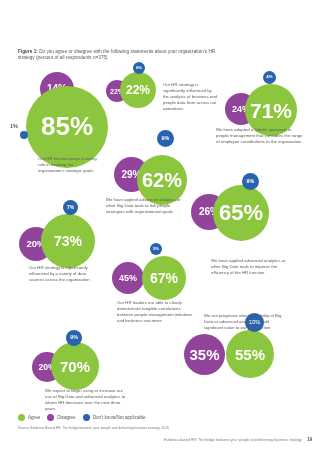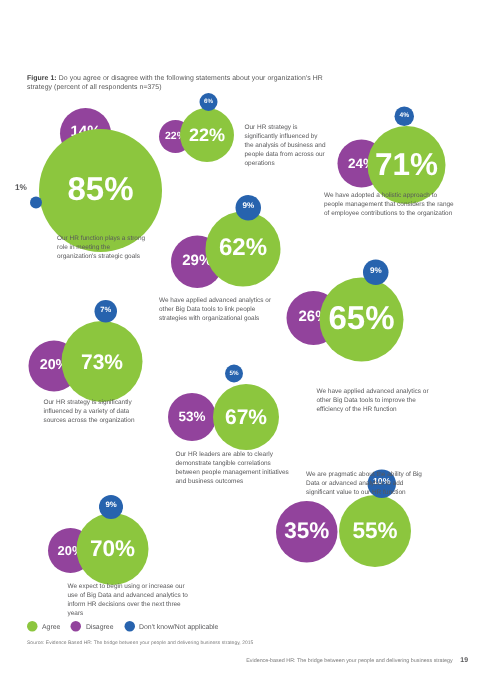--- a/index.html
+++ b/index.html
@@ -124,21 +124,21 @@
 </style>
 </head>
 <body>
 
 <div class="fig-title">
   <b>Figure 1:</b>
   <span>Do you agree or disagree with the following statements about your organization's HR strategy (percent of all respondents n=375)</span>
 </div>
 
 <div class="group">
-  <div class="bub green z-green" style="left:26px; top:86px; width:82px; height:82px; font-size:22px;">
+  <div class="bub green z-green" style="left:26px; top:86px; width:82px; height:82px; font-size:26px;">
     <span>85%</span>
   </div>
   <div class="bub purple z-purple" style="left:40px; top:72px; width:34px; height:34px; font-size:10px;">
     <span>14%</span>
   </div>
   <div class="bub blue z-blue" style="left:20px; top:131px; width:8px; height:8px; font-size:4px;">
     <span style="position:absolute; left:-10px; top:-7px; color:#58585a; font-size:5.5px;">1%</span>
   </div>
 </div>
 <div class="cap" style="left:38px; top:156px; width:62px;">Our HR function plays a strong role in meeting the organization's strategic goals</div>
@@ -163,21 +163,21 @@
   <div class="bub purple z-purple" style="left:225px; top:93px; width:32px; height:32px; font-size:9px;">
     <span>24%</span>
   </div>
   <div class="bub blue z-blue" style="left:263px; top:71px; width:13px; height:13px; font-size:4.4px;">
     <span>4%</span>
   </div>
 </div>
 <div class="cap" style="left:216px; top:127px; width:88px;">We have adopted a holistic approach to people management that considers the range of employee contributions to the organization</div>
 
 <div class="group">
-  <div class="bub green z-green" style="left:137px; top:141px; width:50px; height:50px; font-size:16px;">
+  <div class="bub green z-green" style="left:137px; top:155px; width:50px; height:50px; font-size:20px;">
     <span>62%</span>
   </div>
   <div class="bub purple z-purple" style="left:114px; top:157px; width:35px; height:35px; font-size:10px;">
     <span>29%</span>
   </div>
   <div class="bub blue z-blue" style="left:157px; top:130px; width:17px; height:17px; font-size:5.4px;">
     <span>9%</span>
   </div>
 </div>
 <div class="cap" style="left:106px; top:197px; width:76px;">We have applied advanced analytics or other Big Data tools to link people strategies with organizational goals</div>
@@ -206,21 +206,21 @@
     <span>9%</span>
   </div>
 </div>
 <div class="cap" style="left:211px; top:258px; width:78px;">We have applied advanced analytics or other Big Data tools to improve the efficiency of the HR function</div>
 
 <div class="group">
   <div class="bub green z-green" style="left:142px; top:256px; width:44px; height:44px; font-size:14px;">
     <span>67%</span>
   </div>
   <div class="bub purple z-purple" style="left:112px; top:262px; width:32px; height:32px; font-size:9px;">
-    <span>53%</span>
+    <span>45%</span>
   </div>
   <div class="bub blue z-blue" style="left:150px; top:243px; width:12px; height:12px; font-size:4.2px;">
     <span>5%</span>
   </div>
 </div>
 <div class="cap" style="left:117px; top:300px; width:80px;">Our HR leaders are able to clearly demonstrate tangible correlations between people management initiatives and business outcomes</div>
 
 <div class="group">
   <div class="bub green z-green" style="left:51px; top:342px; width:48px; height:48px; font-size:15px;">
     <span>70%</span>

